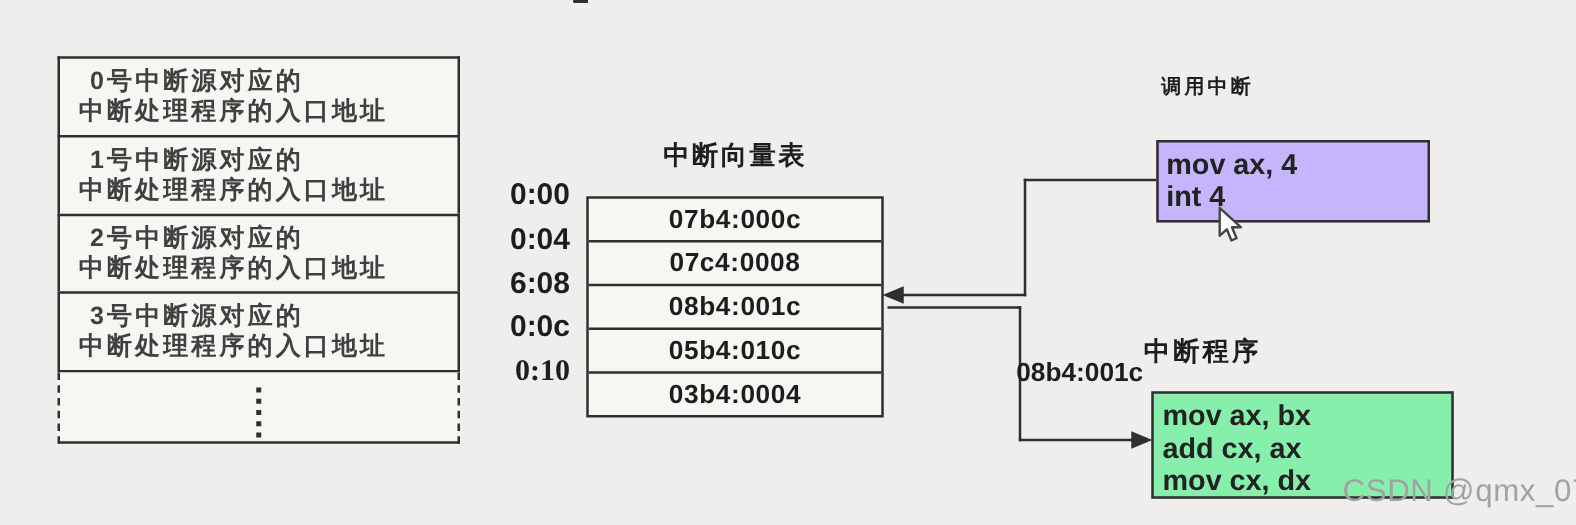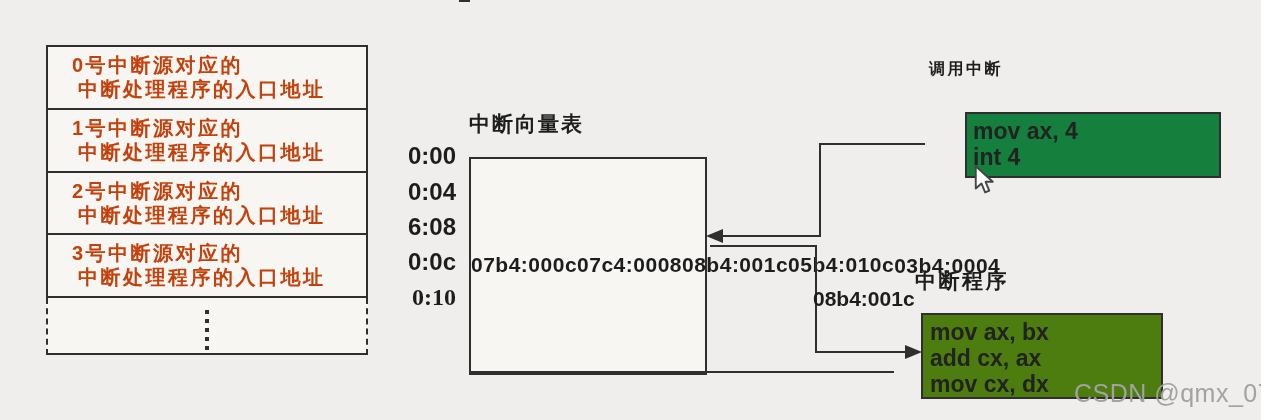--- a/index.html
+++ b/index.html
@@ -20,43 +20,43 @@
     display:flex;flex-direction:column;box-sizing:border-box;
   }
   .hrow{
     flex:1 1 0;
     border:2px solid #2f2f2f;border-bottom-width:0;
     background:#f7f6f3;box-sizing:border-box;
     padding-top:6px;
   }
   .hrow .hl1,.hrow .hl2{
     font-size:20px;line-height:24px;font-weight:700;letter-spacing:2.5px;
-    white-space:nowrap;color:#c2410c;
+    white-space:nowrap;color:#404040;
   }
   .hrow .hl1{margin-left:24px;}
-  .hrow .hl2{margin-left:30px;}
+  .hrow .hl2{margin-left:15px;}
   .hrow-last{border-bottom-width:2px;}
   .hdots{
     flex:0 0 57px;
     border-left:2px dashed #2f2f2f;border-right:2px dashed #2f2f2f;
     border-bottom:2px solid #2f2f2f;
     background:#f7f6f3;box-sizing:border-box;
     display:flex;flex-direction:column;align-items:center;
     justify-content:flex-start;gap:5px;padding-top:12px;
   }
   .dot{width:4px;height:4px;background:#2f2f2f;}
   
   .ivt-title{
     position:absolute;left:469px;top:110px;width:238px;
-    text-align:left;font-size:21px;font-weight:700;letter-spacing:2px;
+    text-align:center;font-size:21px;font-weight:700;letter-spacing:2px;
   }
   .ivt-table{
-    position:absolute;left:469px;top:157px;width:238px;height:218px;
+    position:absolute;left:469px;top:157px;width:238px;height:177px;
     border:2px solid #2f2f2f;background:#f7f6f3;
-    box-sizing:border-box;display:flex;flex-direction:row;
+    box-sizing:border-box;display:flex;flex-direction:column;
   }
   .ivt-row{
     flex:1 1 0;display:flex;align-items:center;justify-content:center;
     border-bottom:2px solid #2f2f2f;
     font-size:21px;font-weight:600;letter-spacing:0.5px;box-sizing:border-box;
   }
   .ivt-row:last-child{border-bottom:none;}
   .tick{position:absolute;left:459px;width:11px;height:2px;background:#2f2f2f;}
   .tick:nth-of-type(1){top:157px;}
   .tick:nth-of-type(2){top:191px;}
@@ -72,31 +72,31 @@
   .addr-1{top:180px;}
   .addr-2{top:215px;}
   .addr-3{top:250px;}
   .addr-4{top:285px;font-family:Liberation Serif, serif;}
   
   .call-title{
     position:absolute;left:929px;top:59px;
     font-size:16px;font-weight:700;letter-spacing:2.5px;white-space:nowrap;
   }
   .call-box{
-    position:absolute;left:925px;top:112px;width:256px;height:66px;
-    border:2px solid #2f2f2f;background:#15803d;
-    box-sizing:border-box;padding:4px 0 0 6px;margin-left:40px;
+    position:absolute;left:925px;top:112px;width:219px;height:66px;
+    border:2px solid #2f2f2f;background:#c4b5fd;
+    box-sizing:border-box;padding:4px 0 0 6px;
   }
   .prog-title{
     position:absolute;left:915px;top:267px;
     font-size:21px;font-weight:700;letter-spacing:2.5px;white-space:nowrap;
   }
   .prog-box{
     position:absolute;left:921px;top:313px;width:242px;height:86px;
-    border:2px solid #2f2f2f;background:#4d7c0f;
+    border:2px solid #2f2f2f;background:#86efac;
     box-sizing:border-box;padding:4px 0 0 7px;
   }
   .code-line{
     font-size:23px;line-height:26px;font-weight:600;white-space:nowrap;
     color:#222;
   }
   .prog-box .code-line{line-height:26px;}
   
   .seg{position:absolute;background:#2f2f2f;}
   .seg-call-h{left:819px;top:143px;width:106px;height:2px;}

